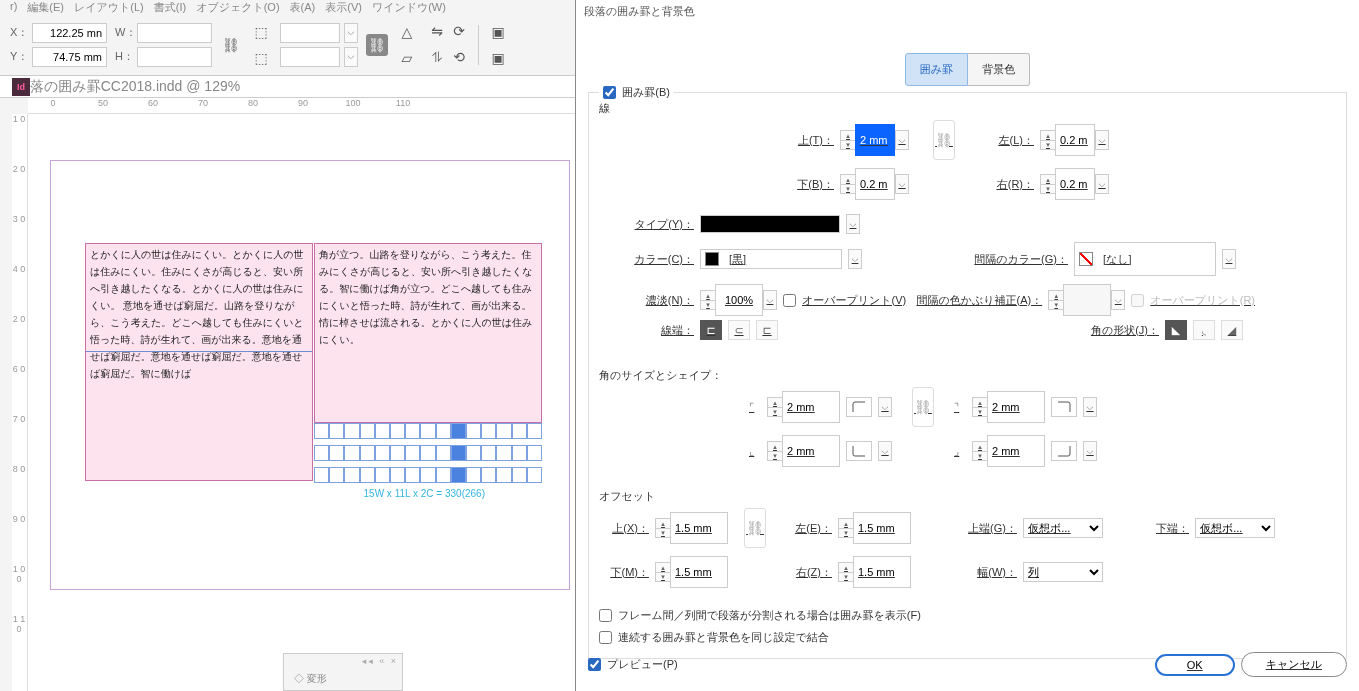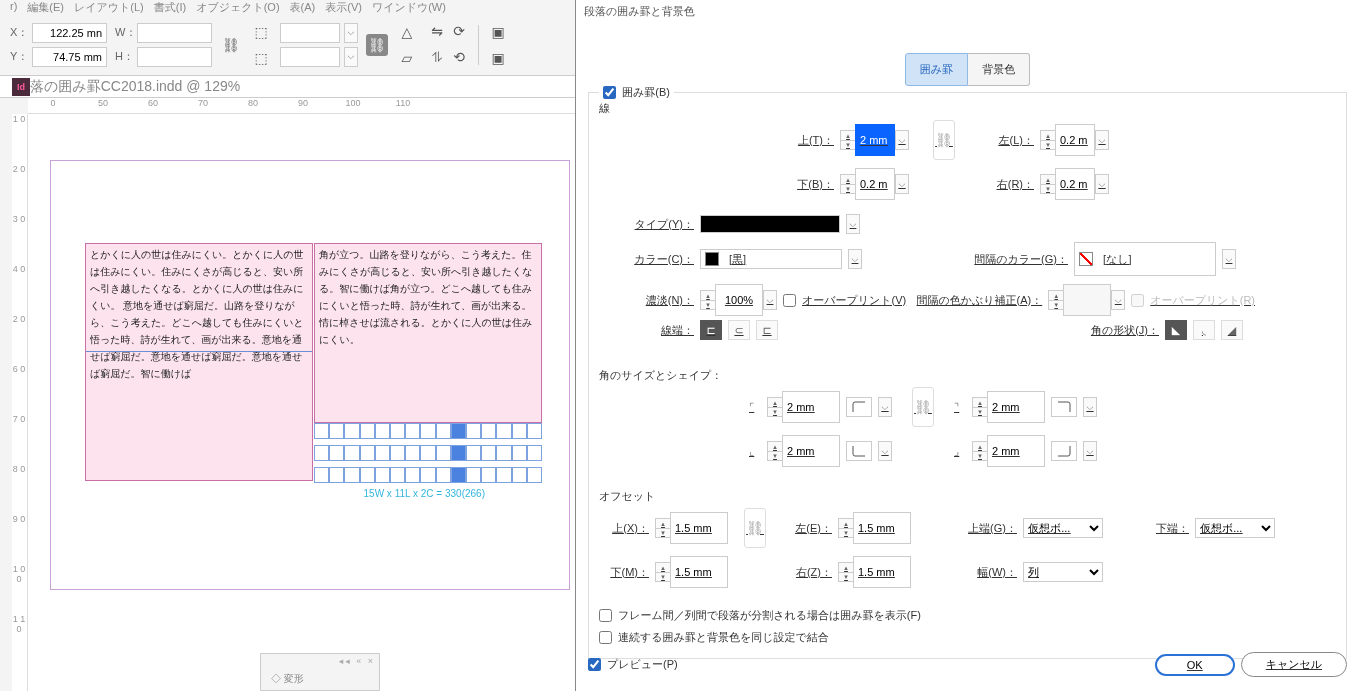--- a/index.html
+++ b/index.html
@@ -182,21 +182,21 @@
 .grid-cell.filled { background: #4b82e0; }
 .dim-label {
   position: absolute;
   right: 90px;
   top: 488px;
   font-size: 10px;
   color: #33b6dd;
 }
 .float-panel {
   position: absolute;
-  left: 260px;
+  left: 283px;
   top: 653px;
   width: 120px;
   height: 38px;
   background: #f4f4f4;
   border: 1px solid #ccc;
   font-size: 10px;
   color: #888;
   padding-top: 18px;
   padding-left: 10px;
 }

